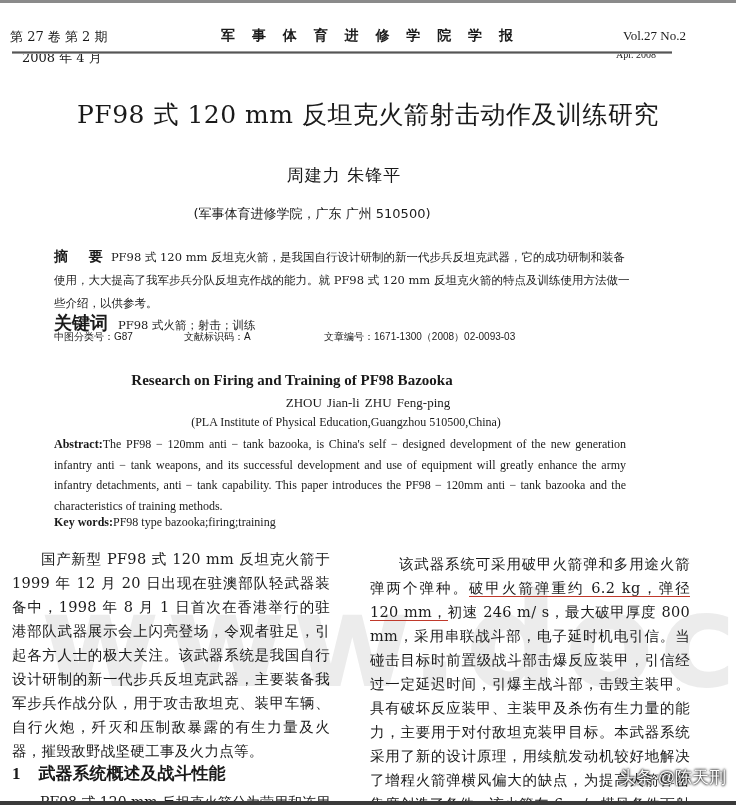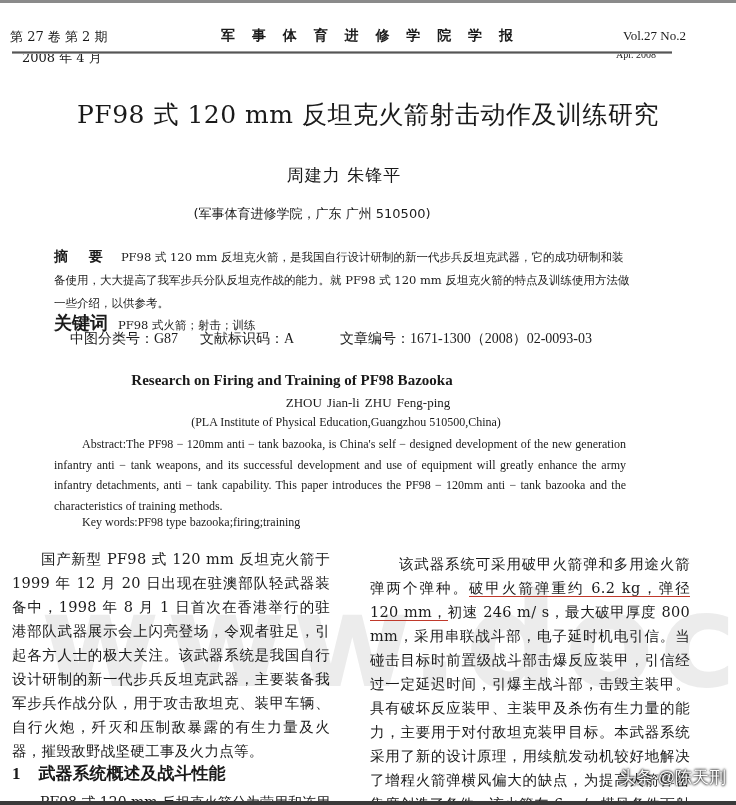--- a/index.html
+++ b/index.html
@@ -19,33 +19,33 @@
     .hdr .c2 { position: absolute; left: 0; width: 736px; top: 33px; text-align: center; font-size: 12.5px; font-family: "Liberation Serif", serif; }
     .hdr .r1 { position: absolute; right: 50px; top: 12px; font-size: 13px; font-family: "Liberation Serif", serif; }
     .hdr .r2 { position: absolute; right: 80px; top: 33px; font-size: 10px; font-family: "Liberation Serif", serif; }
     .hdr-rule { position: absolute; left: 12px; top: 51px; width: 660px; height: 3px; background: linear-gradient(#bbb, #555 50%, #bbb); }
 
     .title { position: absolute; left: 0; top: 98px; width: 736px; text-align: center; font-size: 25px; letter-spacing: 0.5px; box-sizing: border-box; }
     .authors { position: absolute; left: 0; top: 164px; width: 736px; text-align: center; font-size: 17px; letter-spacing: 1px; padding-right: 48px; box-sizing: border-box; }
     .affil { position: absolute; left: 0; top: 205px; width: 644px; text-align: center; font-size: 13px; font-family: "DejaVu Sans", sans-serif; padding-right: 20px; box-sizing: border-box; }
 
     .cn-abs { position: absolute; left: 54px; top: 245px; width: 580px; font-size: 11.5px; line-height: 23px; }
-    .cn-abs .lbl { font-weight: bold; font-size: 14px; margin-right: 10px; letter-spacing: 8px; }
+    .cn-abs .lbl { font-weight: bold; font-size: 14px; letter-spacing: 8px; }
     .cn-kw { position: absolute; left: 54px; top: 311px; font-size: 11.5px; }
     .cn-kw .lbl { font-weight: bold; font-size: 18px; margin-right: 10px; }
-    .cn-meta { position: absolute; left: 70px; top: 330px; font-size: 14px; font-family: Liberation Serif, serif; white-space: nowrap; }
+    .cn-meta { position: absolute; left: 54px; top: 330px; font-size: 10px; font-family: Liberation Sans, sans-serif; white-space: nowrap; }
     .cn-meta span { display: inline-block; }
     .cn-meta .m1 { width: 130px; }
     .cn-meta .m2 { width: 140px; }
 
     .en-title { position: absolute; left: 0; top: 372px; width: 600px; text-align: center; font-size: 15px; font-weight: bold; font-family: "Liberation Serif", serif; padding-right: 16px; box-sizing: border-box; }
     .en-authors { position: absolute; left: 0; top: 395px; width: 736px; text-align: center; font-size: 13px; font-family: "Liberation Serif", serif; box-sizing: border-box; word-spacing: 2px; }
     .en-affil { position: absolute; left: 0; top: 415px; width: 736px; text-align: center; font-size: 12px; font-family: "Liberation Serif", serif; padding-right: 44px; box-sizing: border-box; }
     .en-abs { position: absolute; left: 54px; top: 434px; width: 572px; font-size: 12px; line-height: 20.5px; font-family: "Liberation Serif", serif; text-align: justify; }
-    .en-abs .lbl, .en-kw .lbl { font-weight: normal; margin-left: 28px; }
+    .en-abs .lbl, .en-kw .lbl { font-weight: bold; }
     .en-kw { position: absolute; left: 54px; top: 515px; font-size: 12px; font-family: "Liberation Serif", serif; }
 
     .col { position: absolute; top: 547px; width: 318px; font-size: 14.5px; line-height: 24px; letter-spacing: 0.3px; text-align: justify; }
     .col-l { left: 12px; }
     .col-r { left: 370px; width: 320px; top: 552px; }
     .col p { margin: 0; text-indent: 2em; }
     .sec { position: absolute; left: 12px; top: 762px; font-size: 17px; font-weight: bold; font-family: "DejaVu Sans", sans-serif; }
     .sec .num { margin-right: 18px; font-family: "Liberation Serif", serif; }
     .cut { position: absolute; left: 40px; top: 794px; font-size: 14px; color: #1a1a1a; }
     .hl { border-bottom: 1.5px solid #c0392b; }

